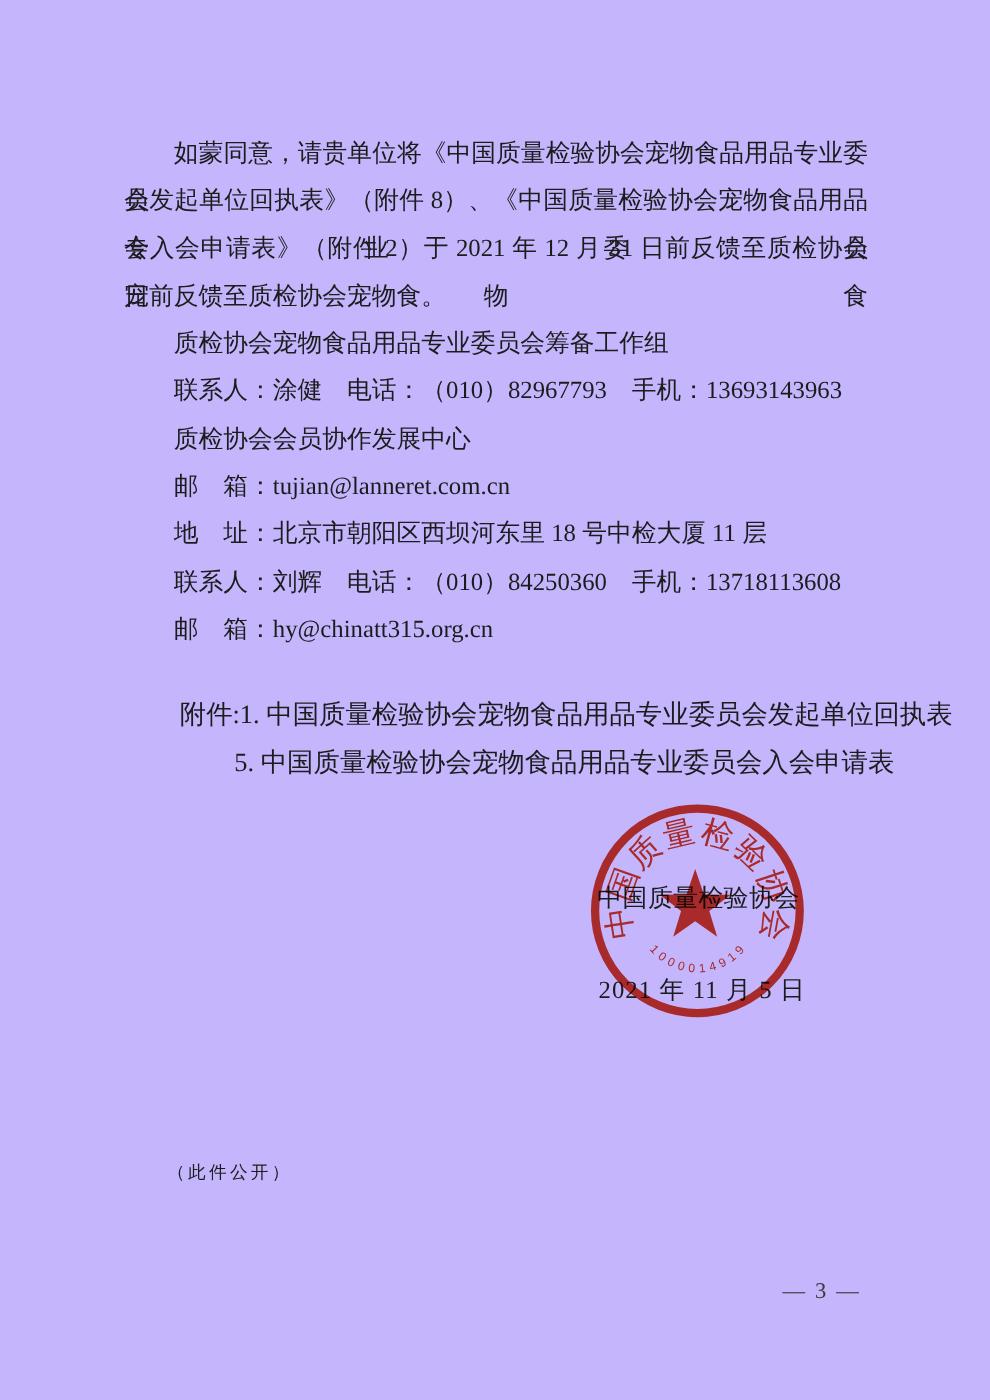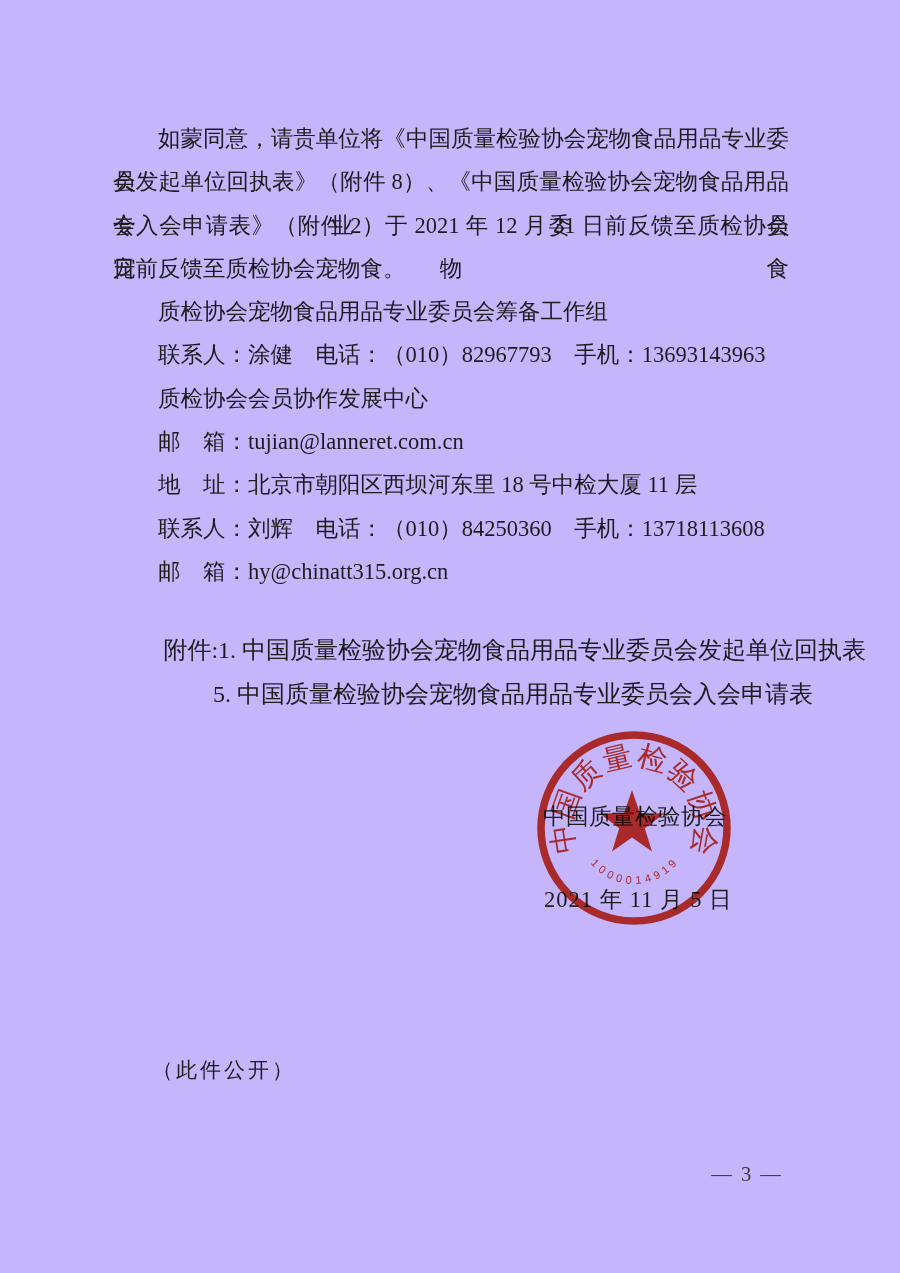--- a/index.html
+++ b/index.html
@@ -41,21 +41,21 @@
   }
   .sealsvg {
     position:absolute; left:520px; top:713px;
     width:232px; height:232px;
     mix-blend-mode:multiply;
     opacity:0.95;
     pointer-events:none;
   }
   .footnote {
     position:absolute; left:152px; top:1056px;
-    font-size:21px; letter-spacing:3px; white-space:nowrap;
+    font-size:16px; letter-spacing:3px; white-space:nowrap;
   }
   .pagenum {
     position:absolute; left:697px; top:1163px; width:100px;
     font-size:20.5px; color:#3a3a3a; text-align:center;
     letter-spacing:2px; white-space:nowrap;
   }
 </style>
 </head>
 <body>
 

